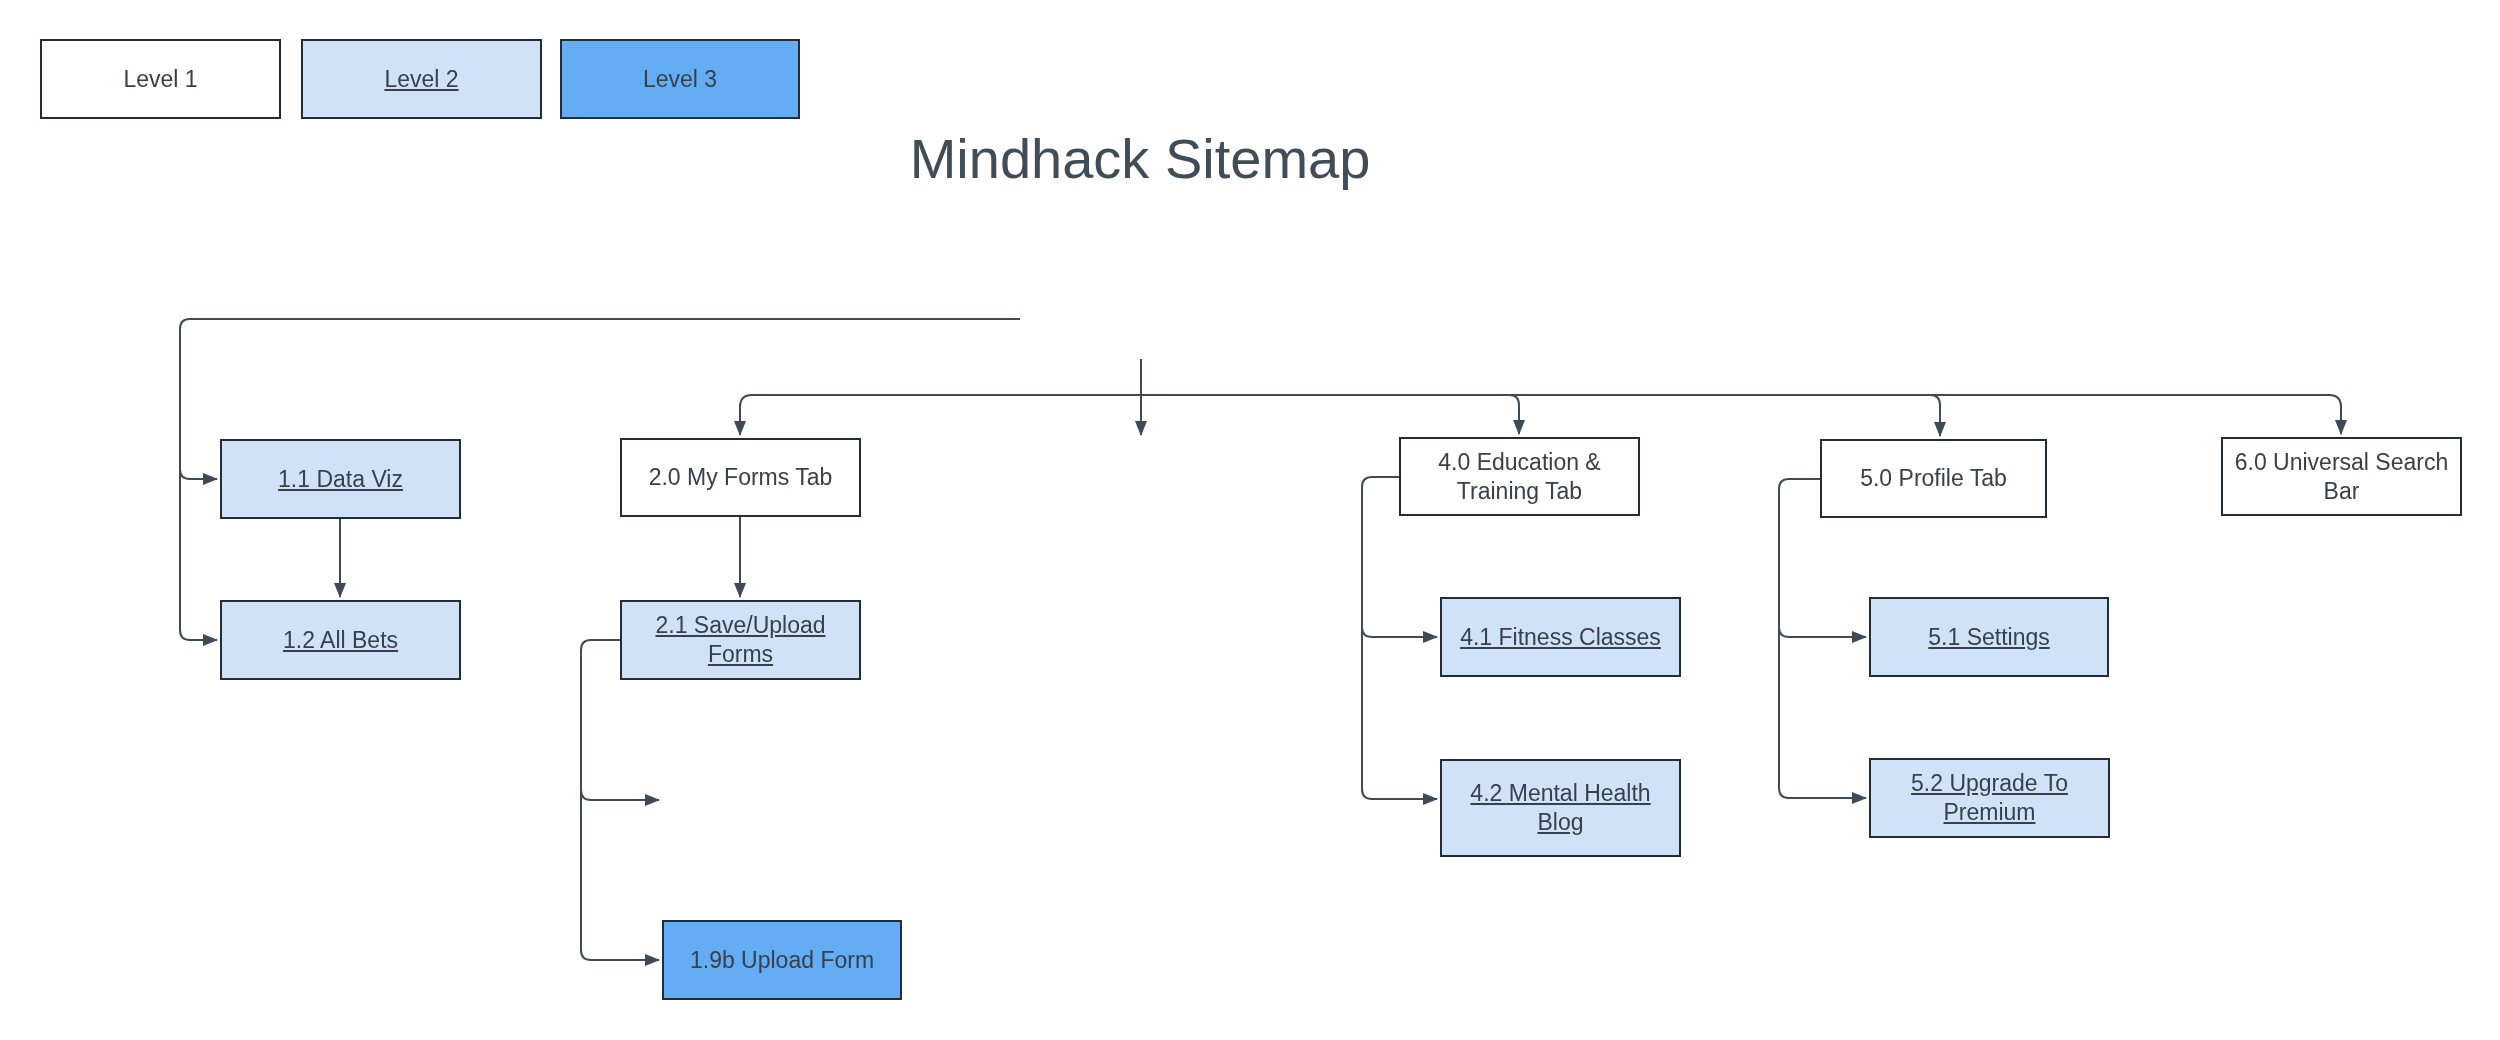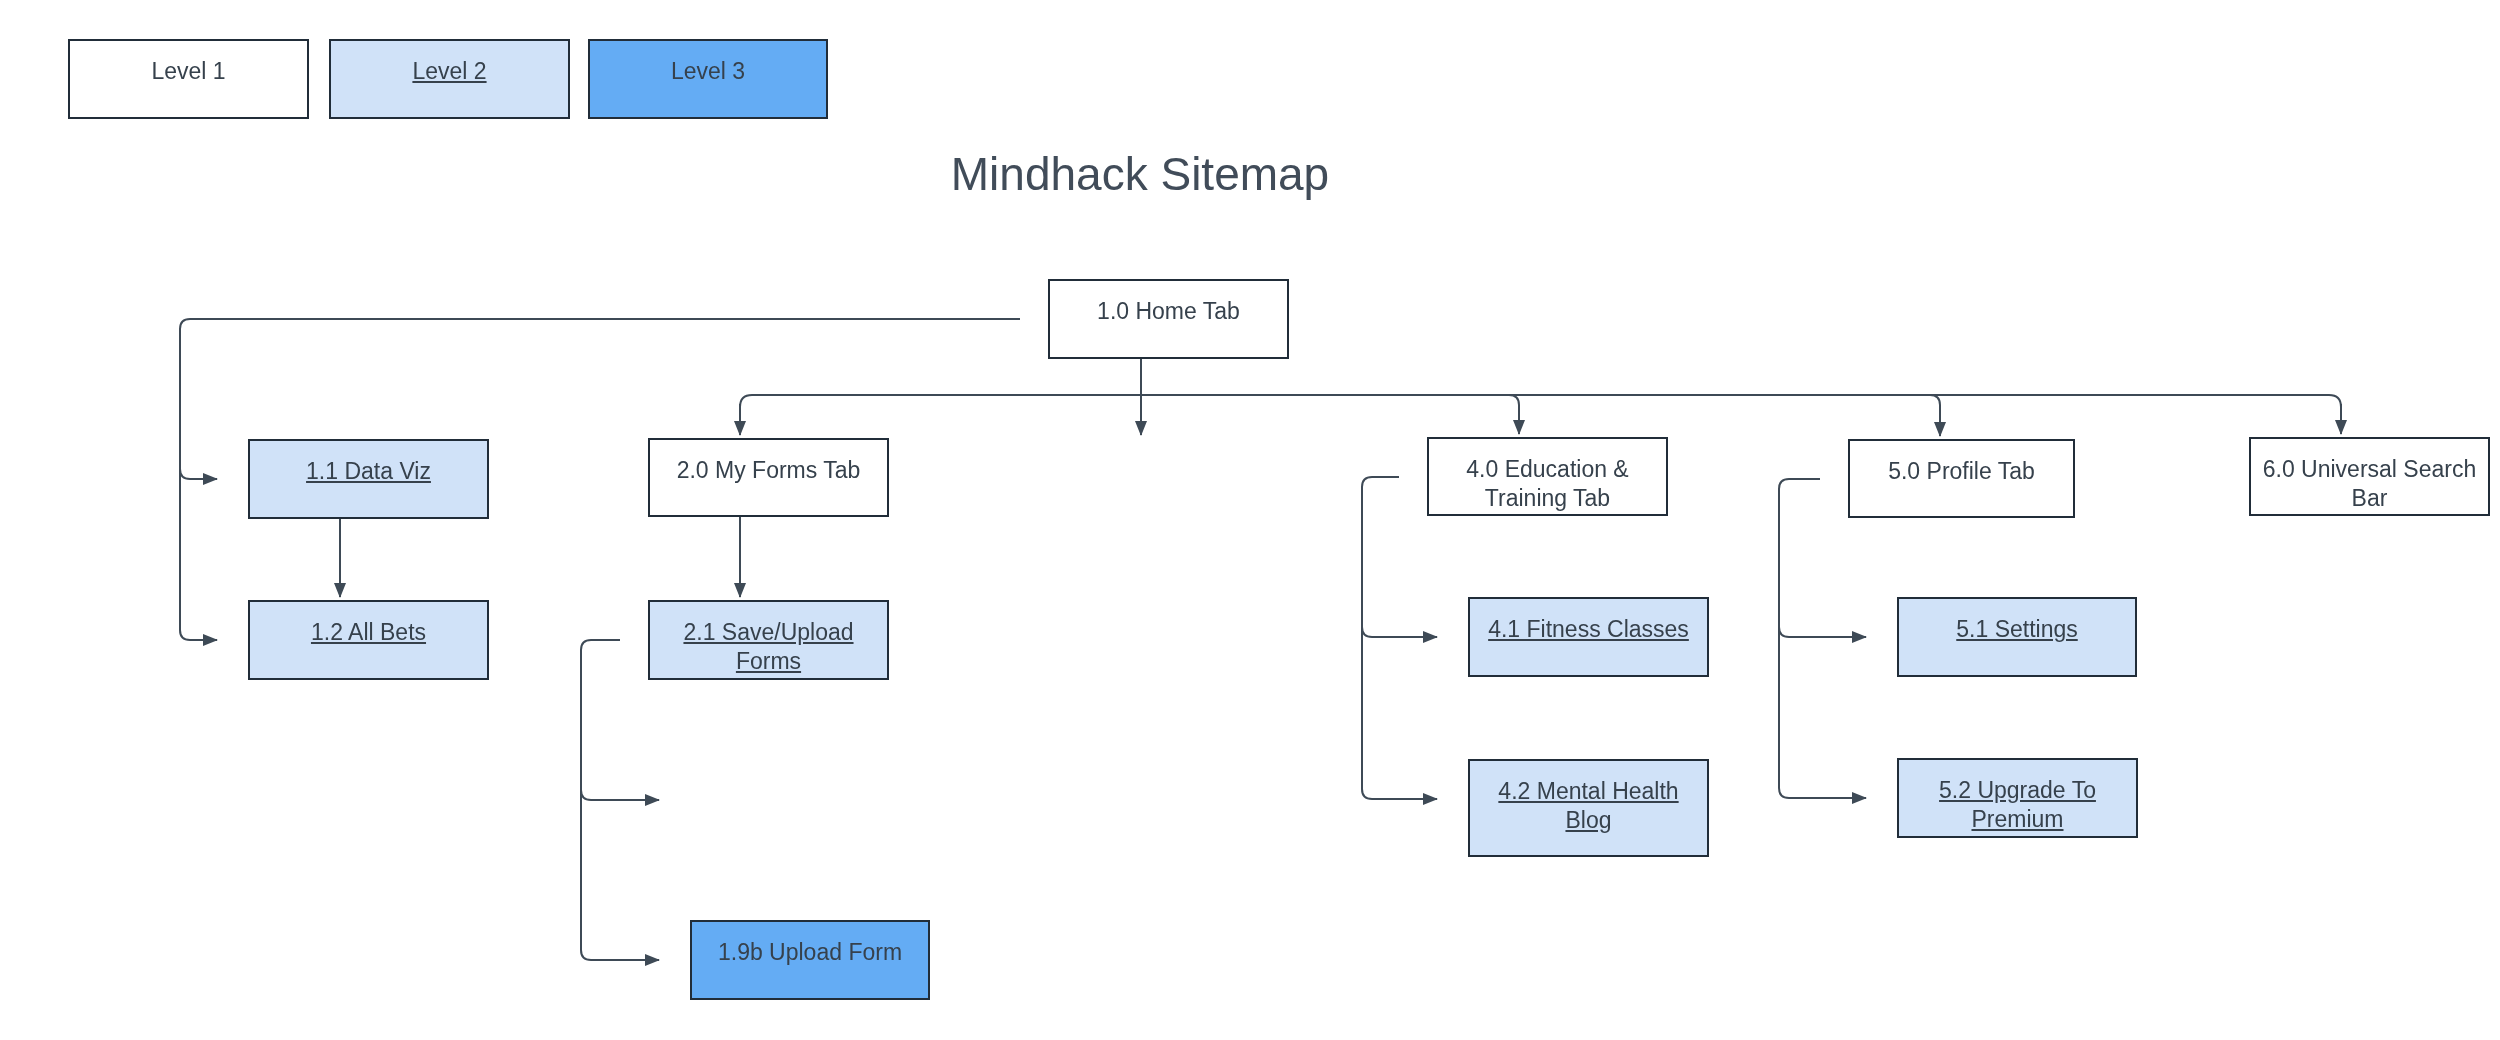--- a/index.html
+++ b/index.html
@@ -28,38 +28,37 @@
     width:2500px;height:1040px;
   }
   .edges path.edge{
     fill:none;
     stroke:var(--connector);
     stroke-width:2;
   }
   .arrowfill{fill:var(--connector);stroke:none;}
   .diagram-title{
     position:absolute;
-    left:940px;top:146px;width:400px;height:56px;
+    left:940px;top:130px;width:400px;height:56px;
     display:flex;align-items:center;justify-content:center;
-    font-size:46px;
+    font-size:56px;
     color:var(--title-text);
     white-space:nowrap;
   }
   .node{
     position:absolute;
     box-sizing:border-box;
     border:2px solid var(--node-border);
     background:var(--level1-fill);
-    display:flex;justify-content:center;
+    display:flex;align-items:center;justify-content:center;
     text-align:center;
     font-size:23px;
     line-height:1.25;
     color:var(--node-text);
     padding:16px 10px;
-    margin-left:28px;
   }
   .node.l2{background:var(--level2-fill);text-decoration:underline;}
   .node.l3{background:var(--level3-fill);}
   .node .lbl{display:block;}
 </style>
 </head>
 <body>
 
 <div class="canvas">
 
@@ -92,23 +91,20 @@
   </div>
   <div class="node l2" style="left:301px;top:39px;width:241px;height:80px">
     <span class="lbl">Level 2</span>
   </div>
   <div class="node l3" style="left:560px;top:39px;width:240px;height:80px">
     <span class="lbl">Level 3</span>
   </div>
 
   <div class="diagram-title">Mindhack Sitemap</div>
 
-  <div class="node l1" style="left:1020px;top:279px;width:241px;height:80px">
-    <span class="lbl">1.0 Home Tab</span>
-  </div>
 
   <div class="node l2" style="left:220px;top:439px;width:241px;height:80px">
     <span class="lbl">1.1 Data Viz</span>
   </div>
 
   <div class="node l2" style="left:220px;top:600px;width:241px;height:80px">
     <span class="lbl">1.2 All Bets</span>
   </div>
 
   <div class="node l1" style="left:620px;top:438px;width:241px;height:79px">

